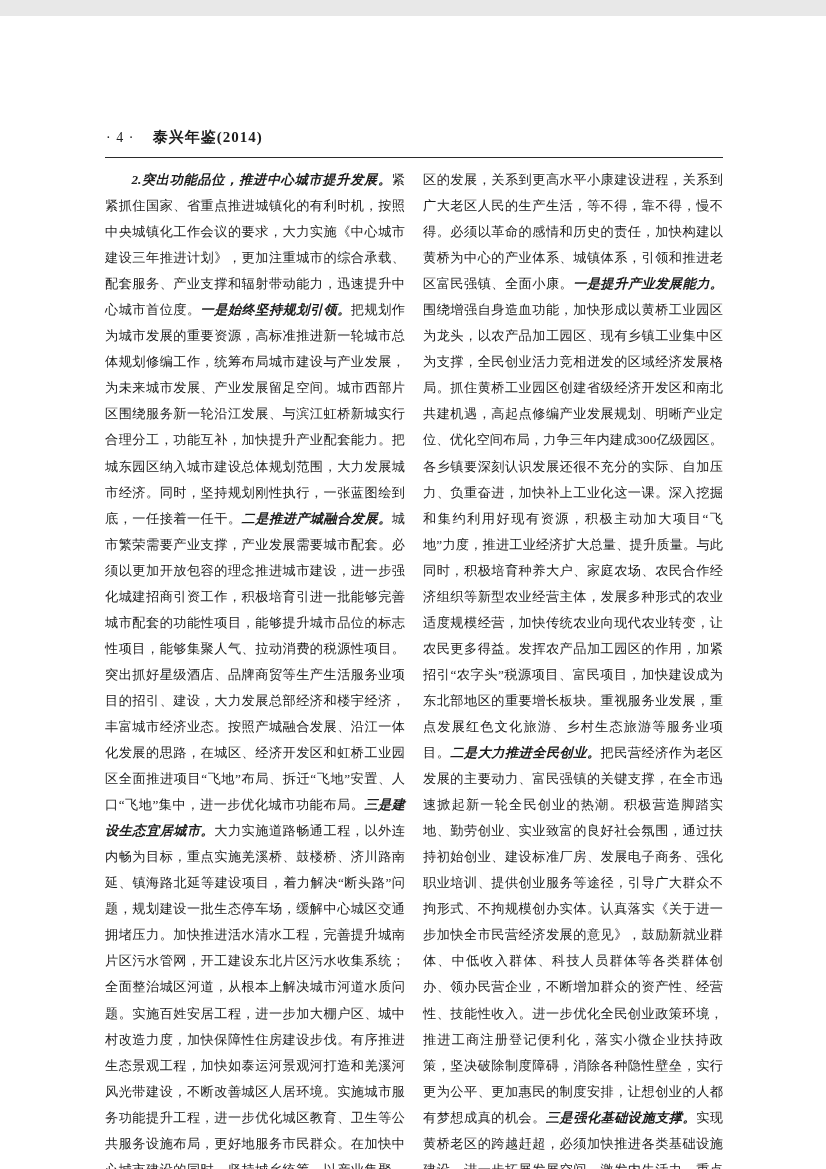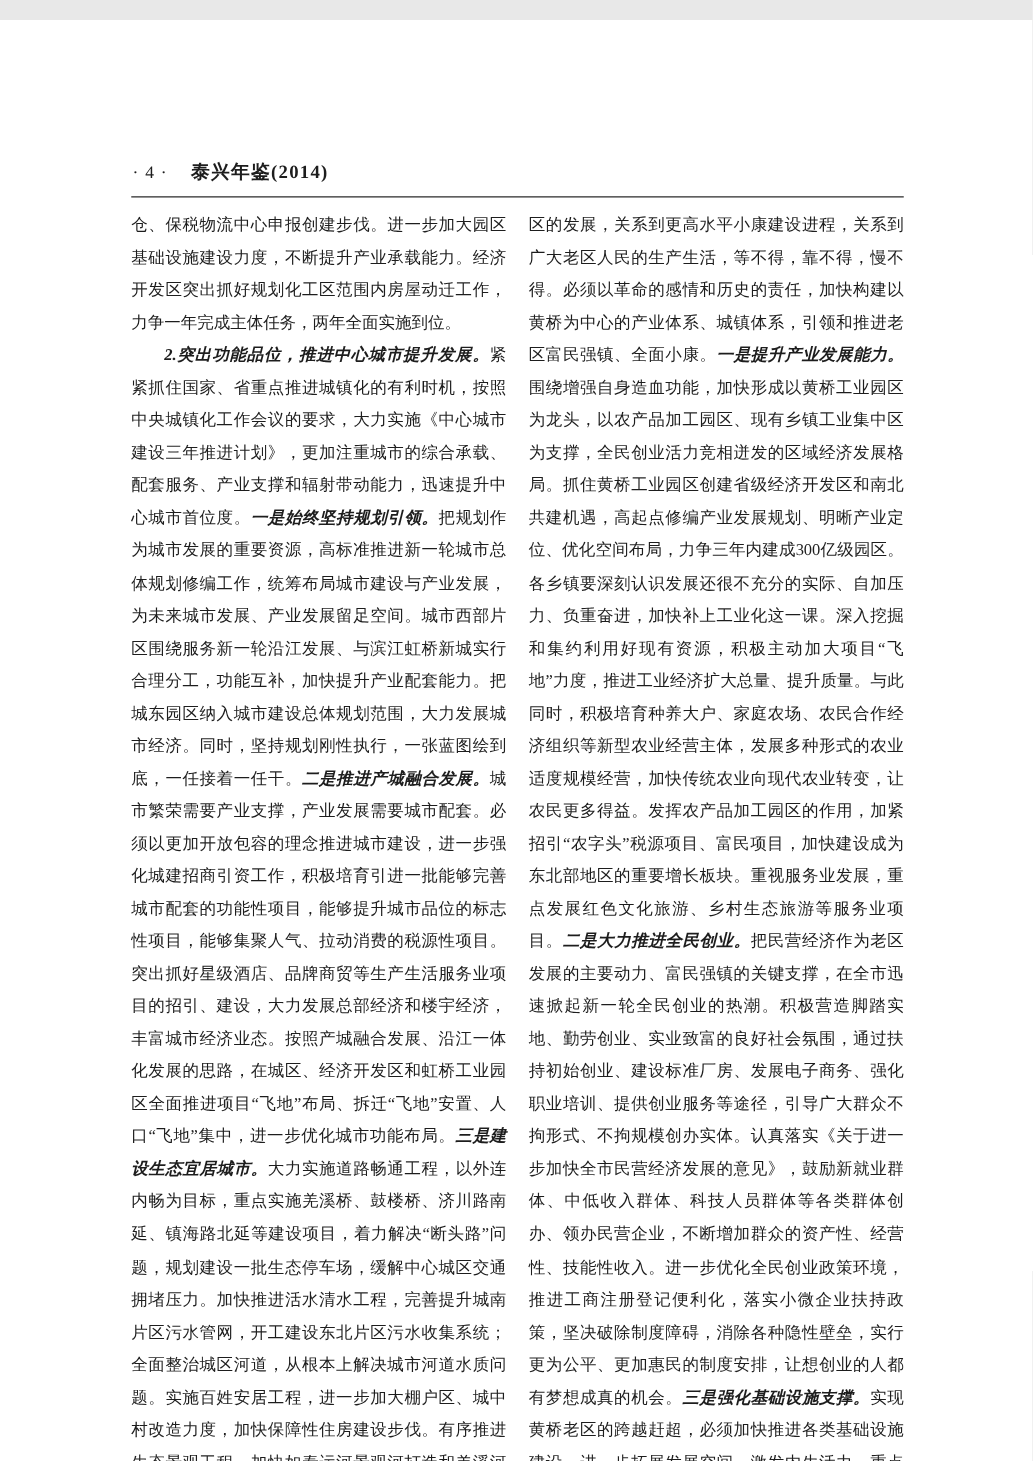--- a/index.html
+++ b/index.html
@@ -51,20 +51,19 @@
 <body>
 
 <div class="page">
   <div class="header">
     <span class="page-num">· 4 ·</span>
     <span class="book-title">泰兴年鉴(2014)</span>
   </div>
   <div class="rule"></div>
   <div class="columns">
     <div class="col">
-        <p class="para"><span class="run-normal">仓、保税物流中心申报创建步伐。进一步加大园区基础设施建设力度，不断提升产业承载能力。经济开发区突出抓好规划化工区范围内房屋动迁工作，力争一年完成主体任务，两年全面实施到位。</span></p>
         <p class="para indent"><span class="run-head">2.突出功能品位，推进中心城市提升发展。</span><span class="run-normal">紧紧抓住国家、省重点推进城镇化的有利时机，按照中央城镇化工作会议的要求，大力实施《中心城市建设三年推进计划》，更加注重城市的综合承载、配套服务、产业支撑和辐射带动能力，迅速提升中心城市首位度。</span><span class="run-em">一是始终坚持规划引领。</span><span class="run-normal">把规划作为城市发展的重要资源，高标准推进新一轮城市总体规划修编工作，统筹布局城市建设与产业发展，为未来城市发展、产业发展留足空间。城市西部片区围绕服务新一轮沿江发展、与滨江虹桥新城实行合理分工，功能互补，加快提升产业配套能力。把城东园区纳入城市建设总体规划范围，大力发展城市经济。同时，坚持规划刚性执行，一张蓝图绘到底，一任接着一任干。</span><span class="run-em">二是推进产城融合发展。</span><span class="run-normal">城市繁荣需要产业支撑，产业发展需要城市配套。必须以更加开放包容的理念推进城市建设，进一步强化城建招商引资工作，积极培育引进一批能够完善城市配套的功能性项目，能够提升城市品位的标志性项目，能够集聚人气、拉动消费的税源性项目。突出抓好星级酒店、品牌商贸等生产生活服务业项目的招引、建设，大力发展总部经济和楼宇经济，丰富城市经济业态。按照产城融合发展、沿江一体化发展的思路，在城区、经济开发区和虹桥工业园区全面推进项目“飞地”布局、拆迁“飞地”安置、人口“飞地”集中，进一步优化城市功能布局。</span><span class="run-em">三是建设生态宜居城市。</span><span class="run-normal">大力实施道路畅通工程，以外连内畅为目标，重点实施羌溪桥、鼓楼桥、济川路南延、镇海路北延等建设项目，着力解决“断头路”问题，规划建设一批生态停车场，缓解中心城区交通拥堵压力。加快推进活水清水工程，完善提升城南片区污水管网，开工建设东北片区污水收集系统；全面整治城区河道，从根本上解决城市河道水质问题。实施百姓安居工程，进一步加大棚户区、城中村改造力度，加快保障性住房建设步伐。有序推进生态景观工程，加快如泰运河景观河打造和羌溪河风光带建设，不断改善城区人居环境。实施城市服务功能提升工程，进一步优化城区教育、卫生等公共服务设施布局，更好地服务市民群众。在加快中心城市建设的同时，坚持城乡统筹，以产业集聚、人口集聚为主要标准，着力推进新型城镇化建设。引导重点中心镇先行先试、探索经验，加快建设、打造环境，集聚人气、形成特色。深入推进“美丽城乡建设行动”，继续实施村庄环境综合整治，完善“四位一体”长效管护机制，实现由突击性治理向常态化管理转变。</span></p>
       </div>
     <div class="col">
         <p class="para"><span class="run-normal">区的发展，关系到更高水平小康建设进程，关系到广大老区人民的生产生活，等不得，靠不得，慢不得。必须以革命的感情和历史的责任，加快构建以黄桥为中心的产业体系、城镇体系，引领和推进老区富民强镇、全面小康。</span><span class="run-em">一是提升产业发展能力。</span><span class="run-normal">围绕增强自身造血功能，加快形成以黄桥工业园区为龙头，以农产品加工园区、现有乡镇工业集中区为支撑，全民创业活力竞相迸发的区域经济发展格局。抓住黄桥工业园区创建省级经济开发区和南北共建机遇，高起点修编产业发展规划、明晰产业定位、优化空间布局，力争三年内建成300亿级园区。各乡镇要深刻认识发展还很不充分的实际、自加压力、负重奋进，加快补上工业化这一课。深入挖掘和集约利用好现有资源，积极主动加大项目“飞地”力度，推进工业经济扩大总量、提升质量。与此同时，积极培育种养大户、家庭农场、农民合作经济组织等新型农业经营主体，发展多种形式的农业适度规模经营，加快传统农业向现代农业转变，让农民更多得益。发挥农产品加工园区的作用，加紧招引“农字头”税源项目、富民项目，加快建设成为东北部地区的重要增长板块。重视服务业发展，重点发展红色文化旅游、乡村生态旅游等服务业项目。</span><span class="run-em">二是大力推进全民创业。</span><span class="run-normal">把民营经济作为老区发展的主要动力、富民强镇的关键支撑，在全市迅速掀起新一轮全民创业的热潮。积极营造脚踏实地、勤劳创业、实业致富的良好社会氛围，通过扶持初始创业、建设标准厂房、发展电子商务、强化职业培训、提供创业服务等途径，引导广大群众不拘形式、不拘规模创办实体。认真落实《关于进一步加快全市民营经济发展的意见》，鼓励新就业群体、中低收入群体、科技人员群体等各类群体创办、领办民营企业，不断增加群众的资产性、经营性、技能性收入。进一步优化全民创业政策环境，推进工商注册登记便利化，落实小微企业扶持政策，坚决破除制度障碍，消除各种隐性壁垒，实行更为公平、更加惠民的制度安排，让想创业的人都有梦想成真的机会。</span><span class="run-em">三是强化基础设施支撑。</span><span class="run-normal">实现黄桥老区的跨越赶超，必须加快推进各类基础设施建设，进一步拓展发展空间，激发内生活力。重点打造黄桥副中心，把黄桥小城市纳入全市城建总体规划，高标准定位、大手笔推进，不断壮大黄桥区域中心的产业集聚功能、城市辐射功能和公共服务功能。构建老区大交通网络，尽快实施新334省道东延工程，规划实施市域南部和北部东西干线、中部南北干线，进一步提高老区道路密度，优化交通网络，缩短时空距离。推进重点水利工程建设，加快如泰运河、古马干河、西姜黄河、宣堡港等重点河道整治，实施城黄灌区节水改造、中小河流综合整治等工程项目。</span></p>
       </div>
   </div>
 </div>
 
 </body></html>

